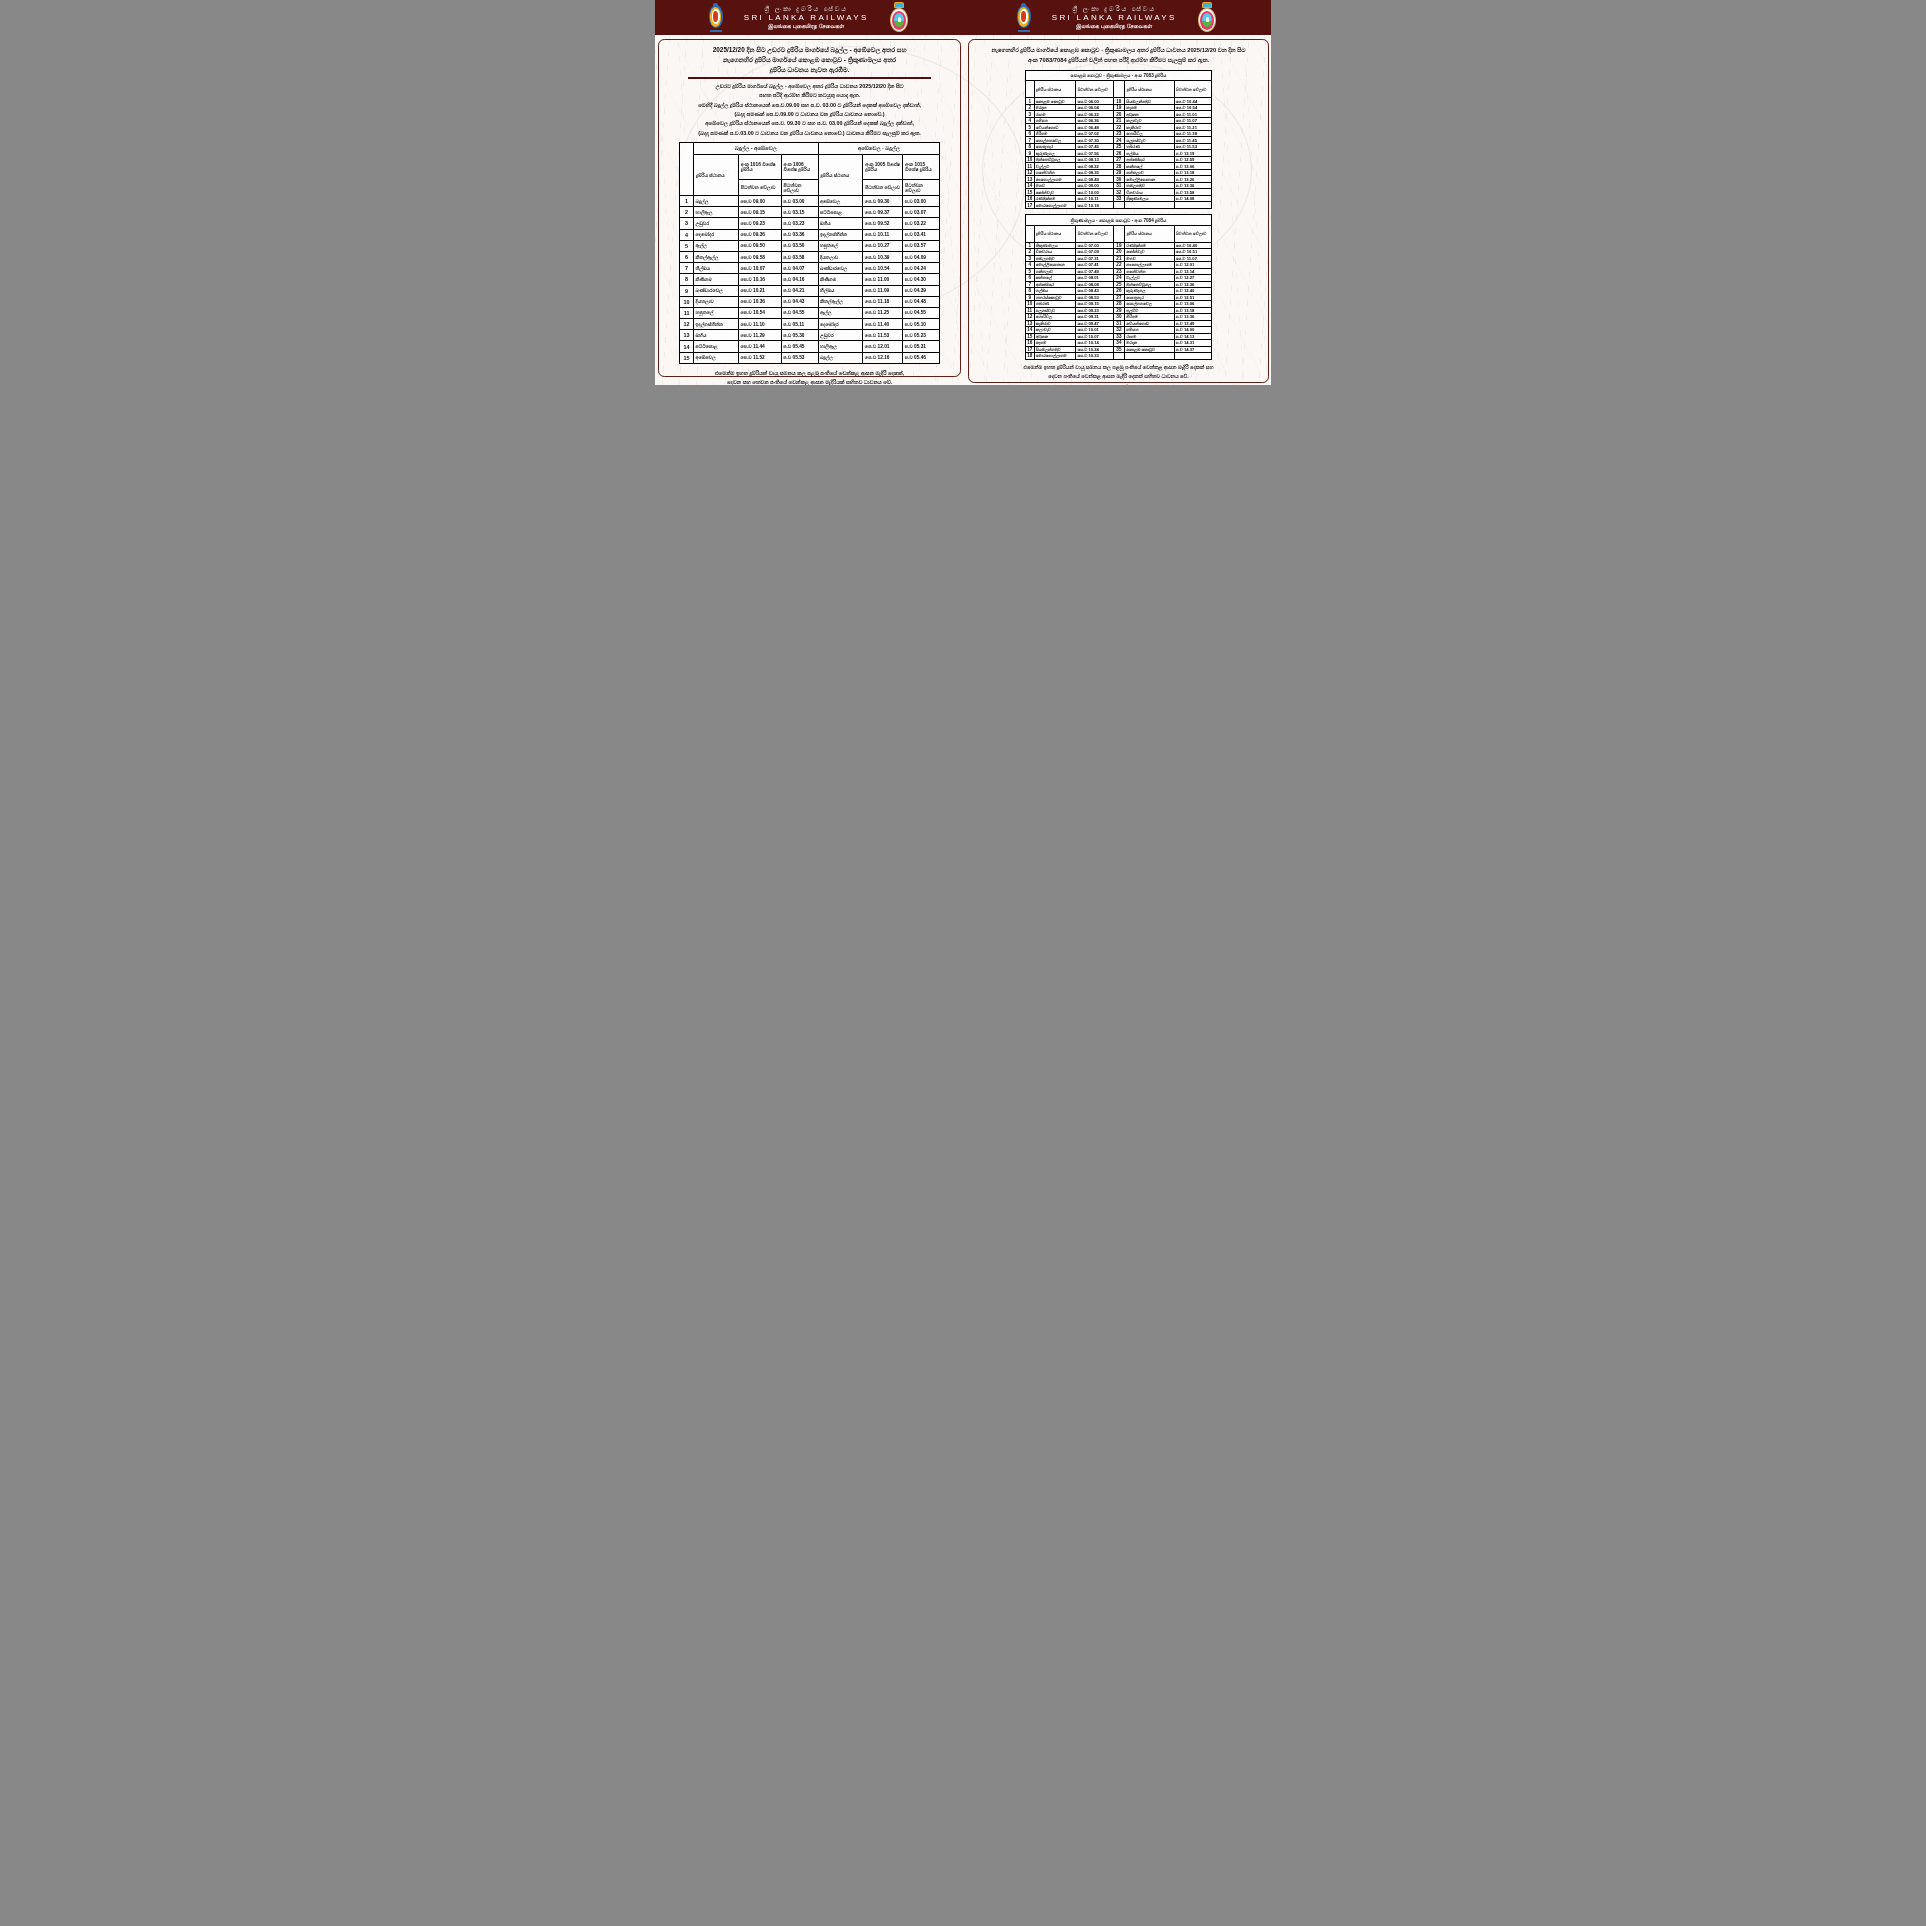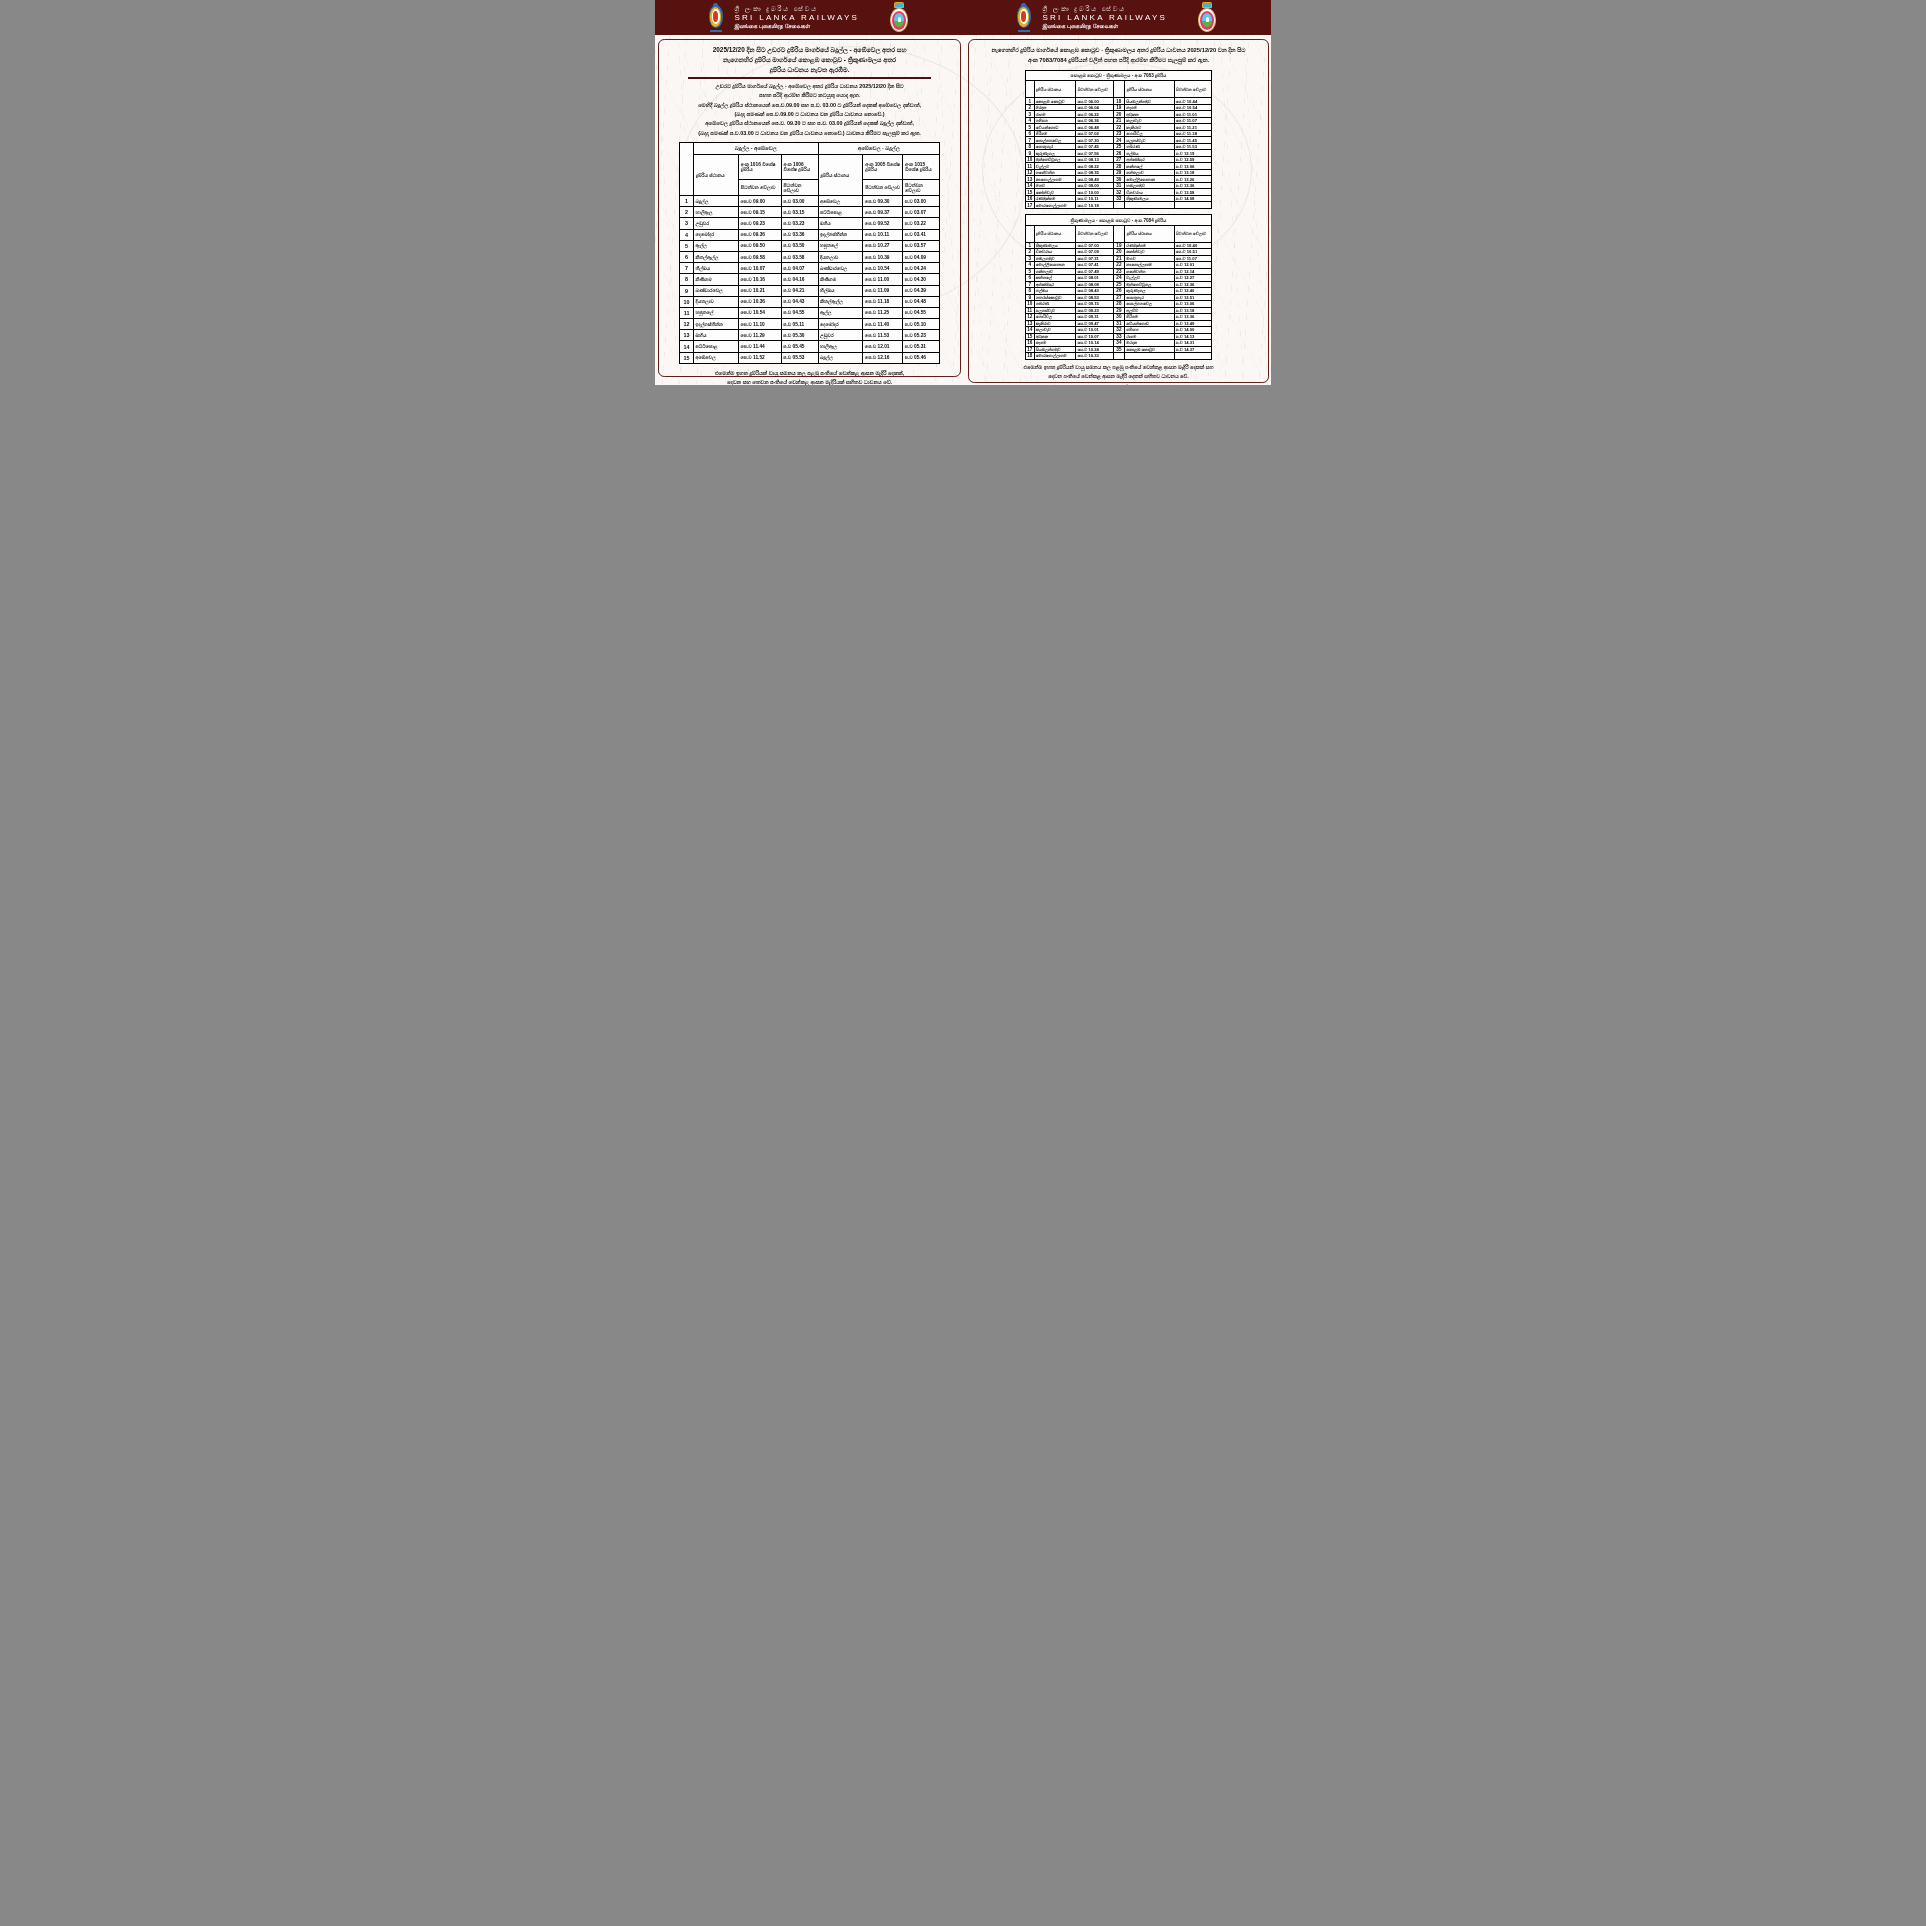--- a/index.html
+++ b/index.html
@@ -16,21 +16,21 @@
         repeating-linear-gradient(86deg, rgba(90,90,100,.05) 0 0.4px, transparent 0.4px 23.5px),
         repeating-linear-gradient(62deg, rgba(150,80,60,.06) 0 0.4px, transparent 0.4px 30px);}
   .wm-arc{position:absolute; border:0.8px solid rgba(120,100,90,.10); border-radius:50%;}
   .wm-arc.a1{width:347px;height:270px;left:23px;top:46px;}
   .wm-arc.a2{width:270px;height:216px;left:327px;top:62px;}
 
   
   .banner{position:absolute; left:0; top:0; width:616px; height:35px; background:var(--banner); z-index:3;}
   .hgroup{position:absolute; top:0; height:35px; display:flex; align-items:center; justify-content:space-between;}
   .hg1{left:53px; width:201px;} .hg2{left:361px; width:201px;}
-  .htext{flex:1; color:#fff; padding:0 11px;}
+  .htext{flex:1; text-align:center; color:#fff; padding:0 11px;}
   .ht-si{font-size:6.5px; letter-spacing:1.9px; line-height:1.35; white-space:nowrap;}
   .ht-en{font-size:8px; letter-spacing:2.3px; line-height:1.2; white-space:nowrap; font-weight:400;}
   .ht-ta{font-size:5.4px; font-weight:700; line-height:1.4; white-space:nowrap;}
   
   .emblem{position:relative; width:15.4px; height:29px; flex:0 0 15.4px;}
   .emblem .oval{position:absolute; left:0.8px; top:2.3px; width:14px; height:22.3px; background:#2e6db4; border-radius:50%;}
   .emblem .oval2{position:absolute; left:1.9px; top:3.5px; width:11.6px; height:20px; background:#efb21c; border-radius:50%;}
   .emblem .oval3{position:absolute; left:3.9px; top:6.2px; width:7.7px; height:14.6px; background:#fff; border-radius:50%;}
   .emblem .core{position:absolute; left:5px; top:8px; width:5.4px; height:10.8px; background:#d23c18; border-radius:50%;}
   .emblem .top{position:absolute; left:5.4px; top:0; width:4.6px; height:4.6px; background:#2e6db4; border-radius:50% 50% 0 0;}

